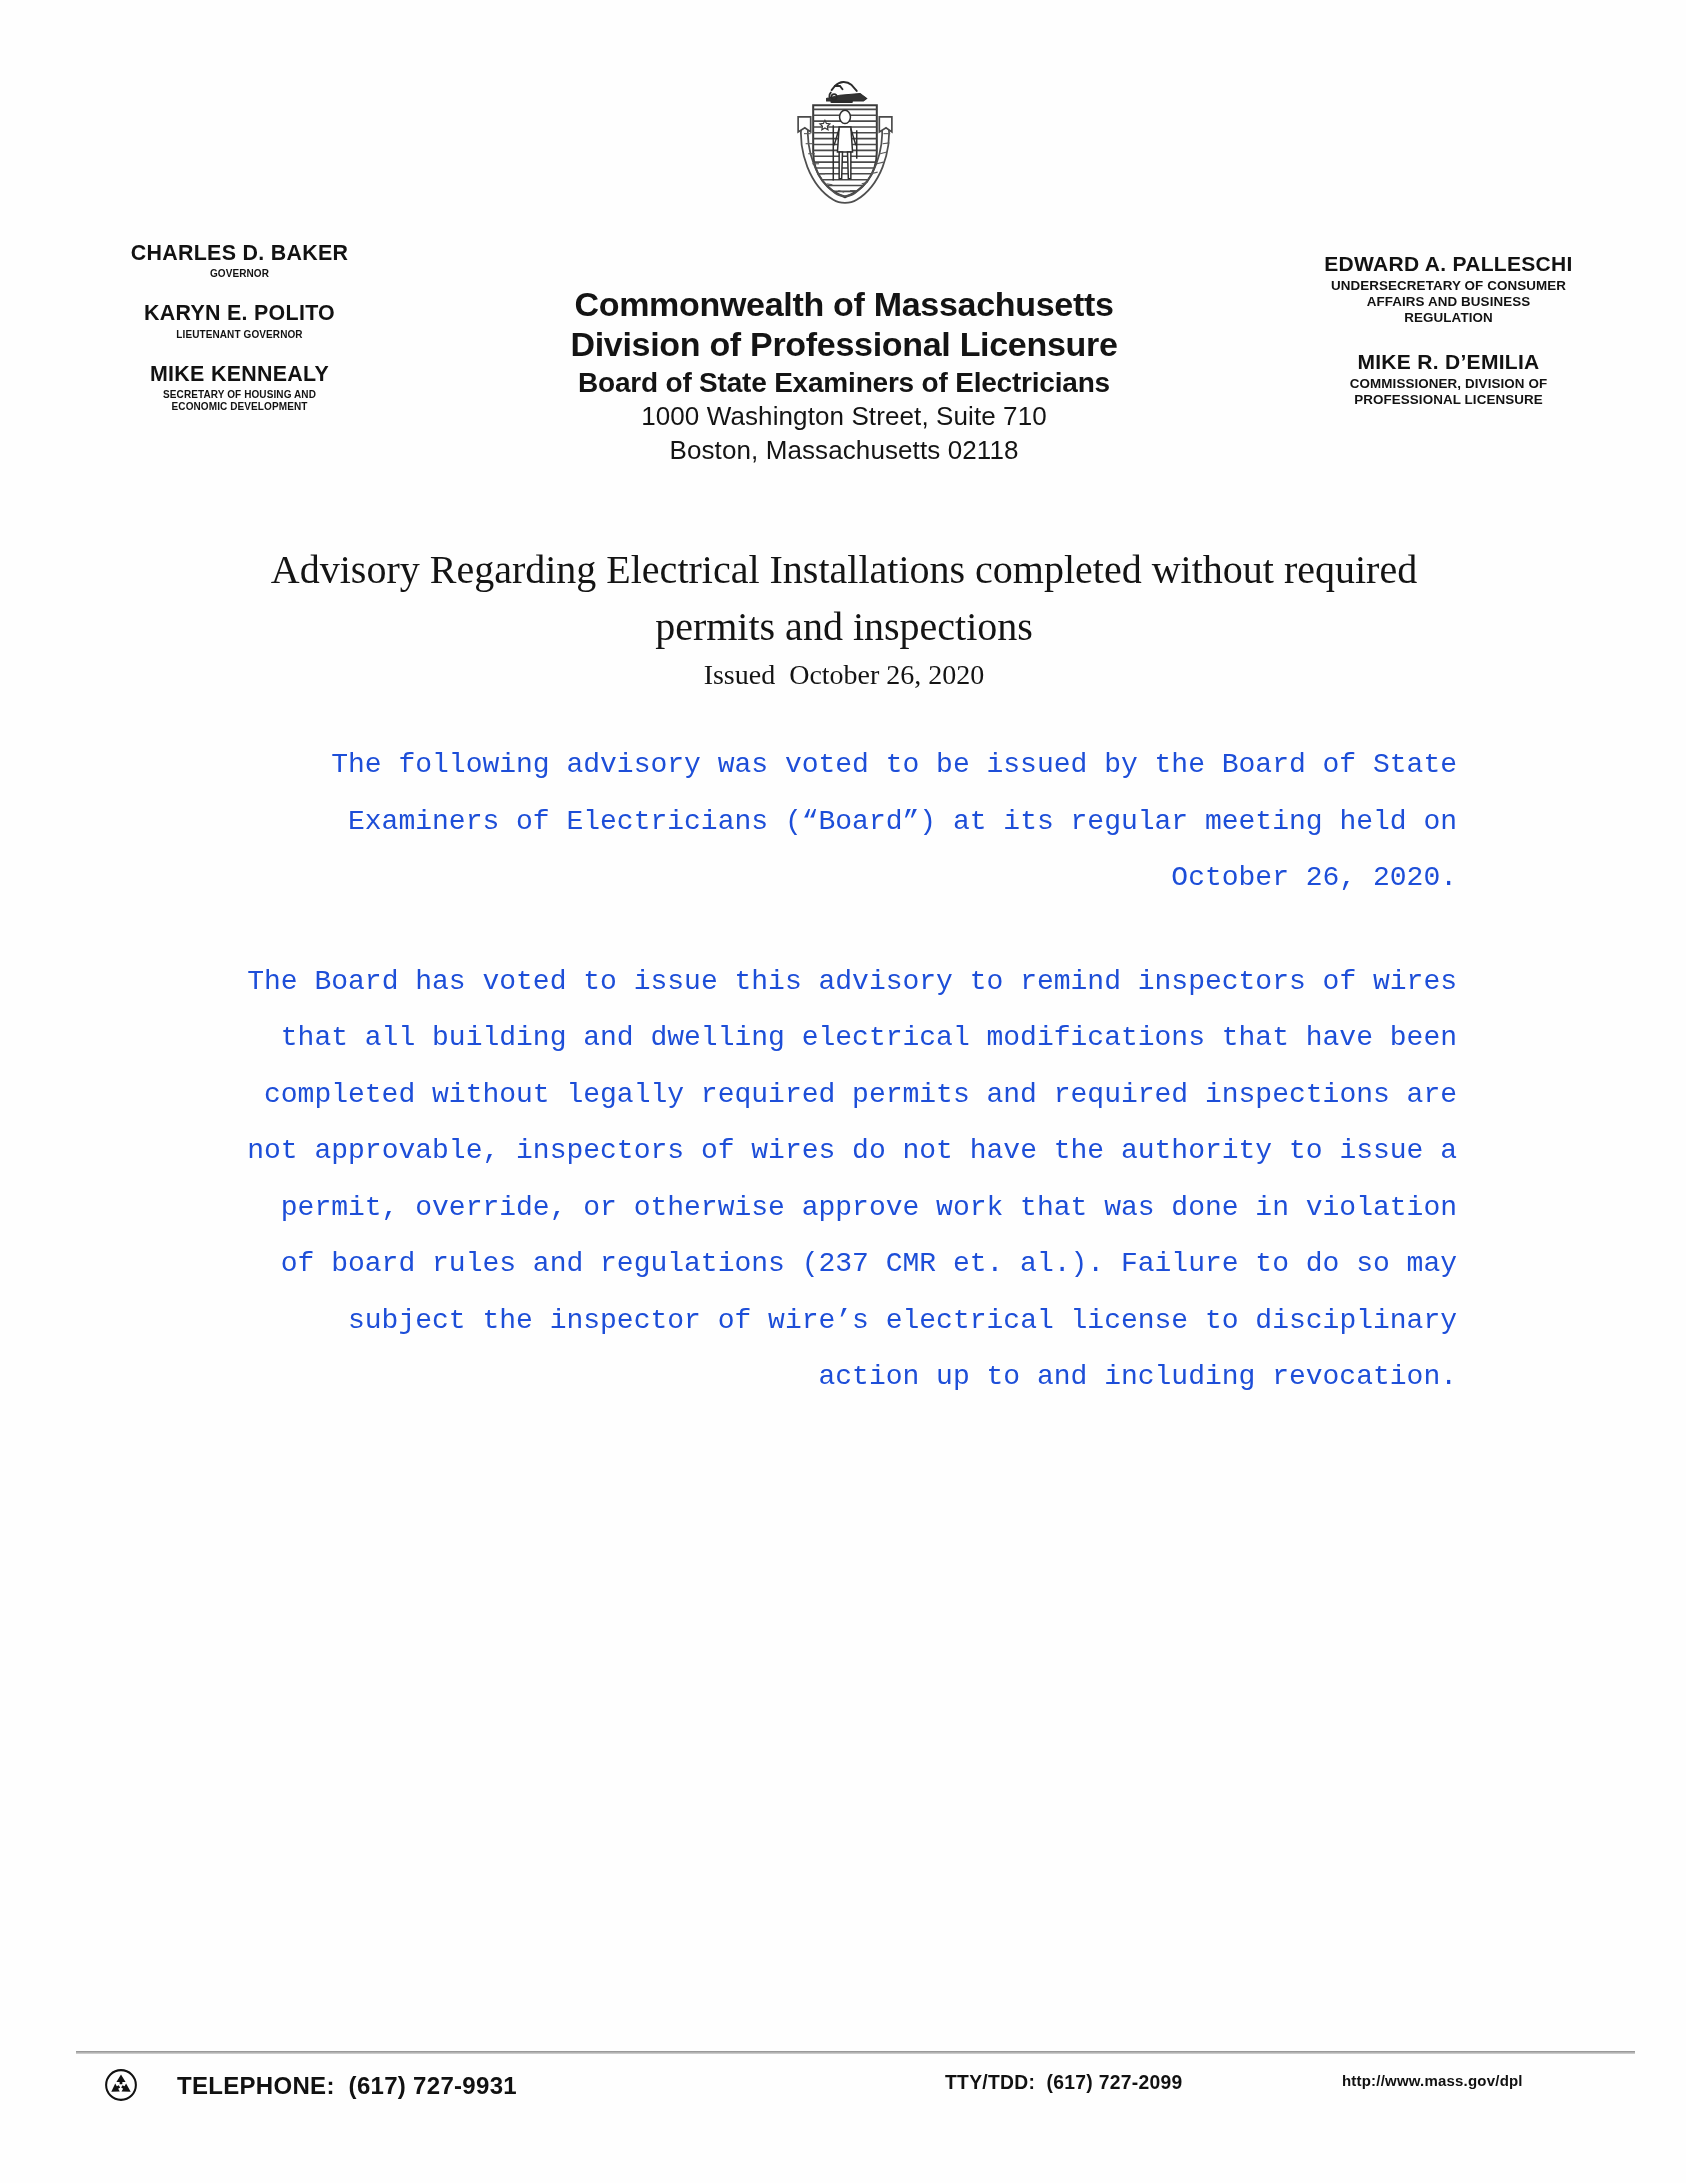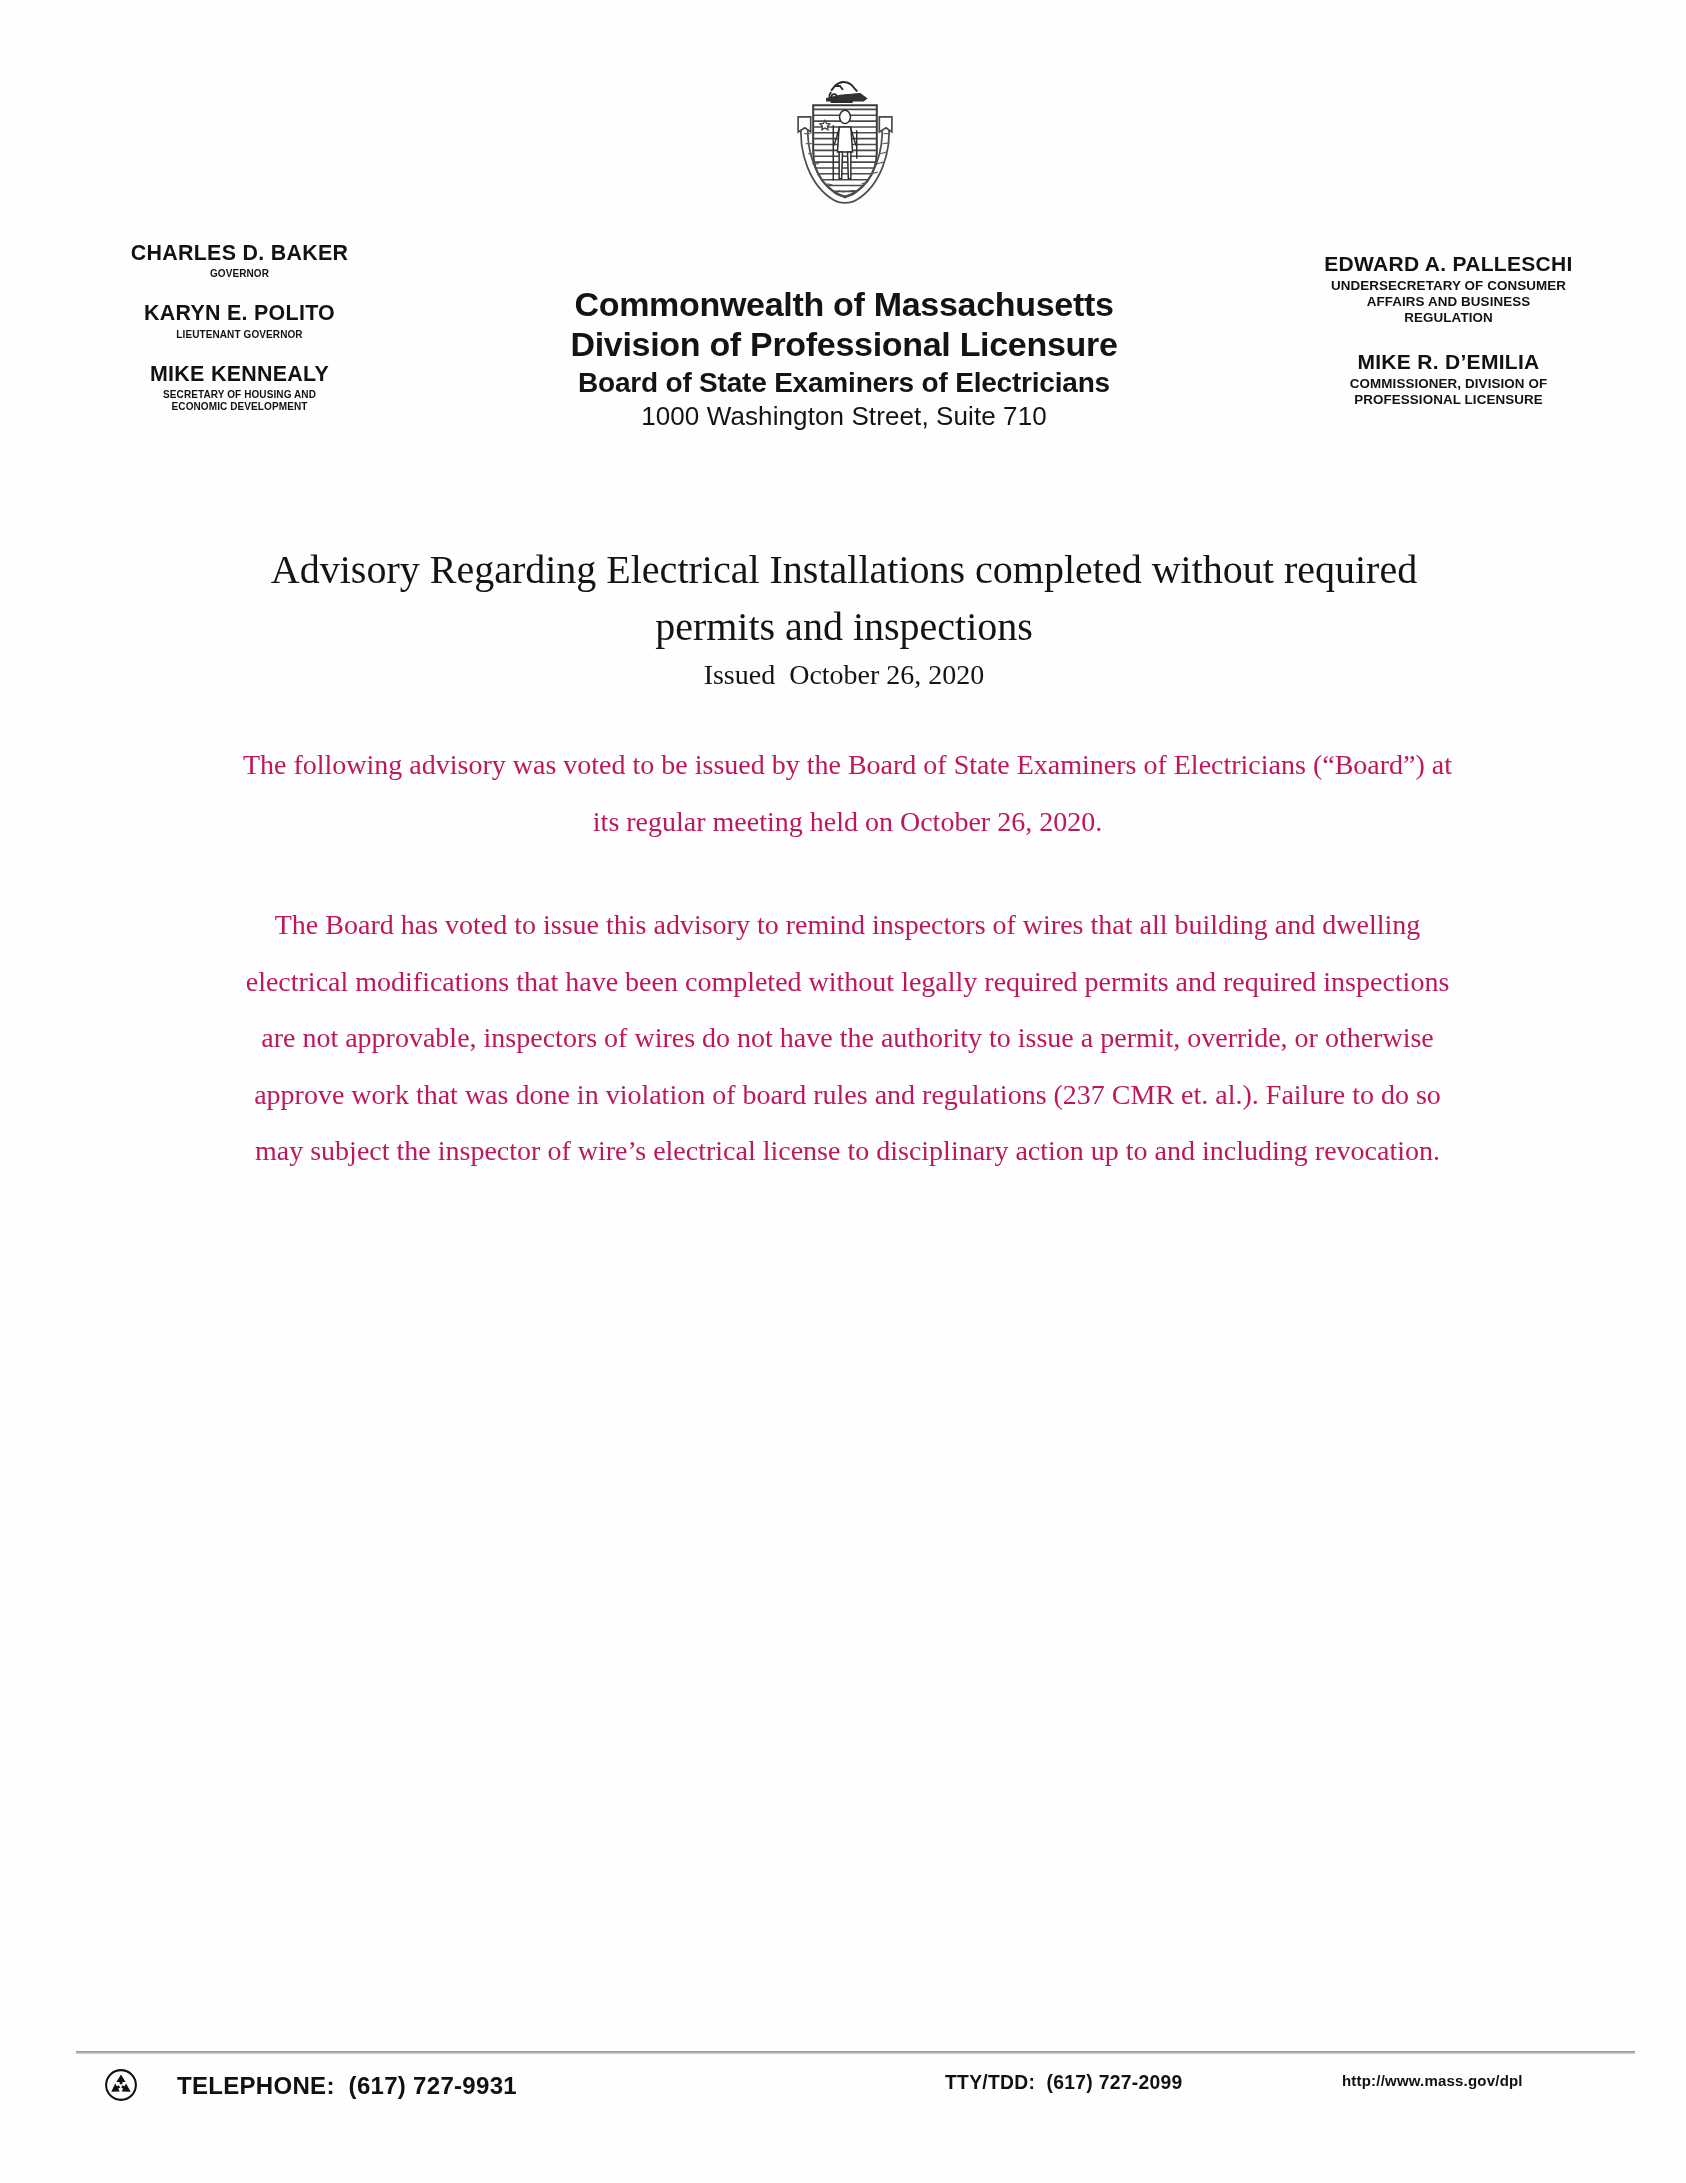--- a/index.html
+++ b/index.html
@@ -132,23 +132,24 @@
   
   .body-block {
     position: absolute;
     left: 238px;
     top: 737px;
     width: 1219px;
   }
   .para {
     font-size: 28px;
     line-height: 2.02;
-    color: #be185d;
-    text-align: center;
+    color: #1d4ed8;
+    text-align: right;
     margin: 0 0 47px 0;
+    font-family: Liberation Mono, monospace;
   }
   .para:last-child { margin-bottom: 0; }
 
   
   .footer-rule {
     position: absolute;
     left: 76px;
     top: 2051px;
     width: 1559px;
     height: 2.5px;
@@ -317,20 +318,21 @@
       <div class="off-title" style="white-space: pre-line;">COMMISSIONER, DIVISION OF
 PROFESSIONAL LICENSURE</div>
     </div>
   </div>
 
   <div class="masthead">
     <div class="mast-l1">Commonwealth of Massachusetts</div>
     <div class="mast-l2">Division of Professional Licensure</div>
     <div class="mast-l3">Board of State Examiners of Electricians</div>
     <div class="mast-l4">1000 Washington Street, Suite 710</div>
+    <div class="mast-l5">Boston, Massachusetts 02118</div>
   </div>
 
   <div class="doc-title">Advisory Regarding Electrical Installations completed without required permits and inspections</div>
   <div class="doc-issued">Issued  October 26, 2020</div>
 
   <div class="body-block">
     <p class="para">The following advisory was voted to be issued by the Board of State Examiners of Electricians (“Board”) at its regular meeting held on October 26, 2020.</p>
     <p class="para">The Board has voted to issue this advisory to remind inspectors of wires that all building and dwelling electrical modifications that have been completed without legally required permits and required inspections are not approvable, inspectors of wires do not have the authority to issue a permit, override, or otherwise approve work that was done in violation of board rules and regulations (237 CMR et. al.).  Failure to do so may subject the inspector of wire’s electrical license to disciplinary action up to and including revocation.</p>
   </div>
 

